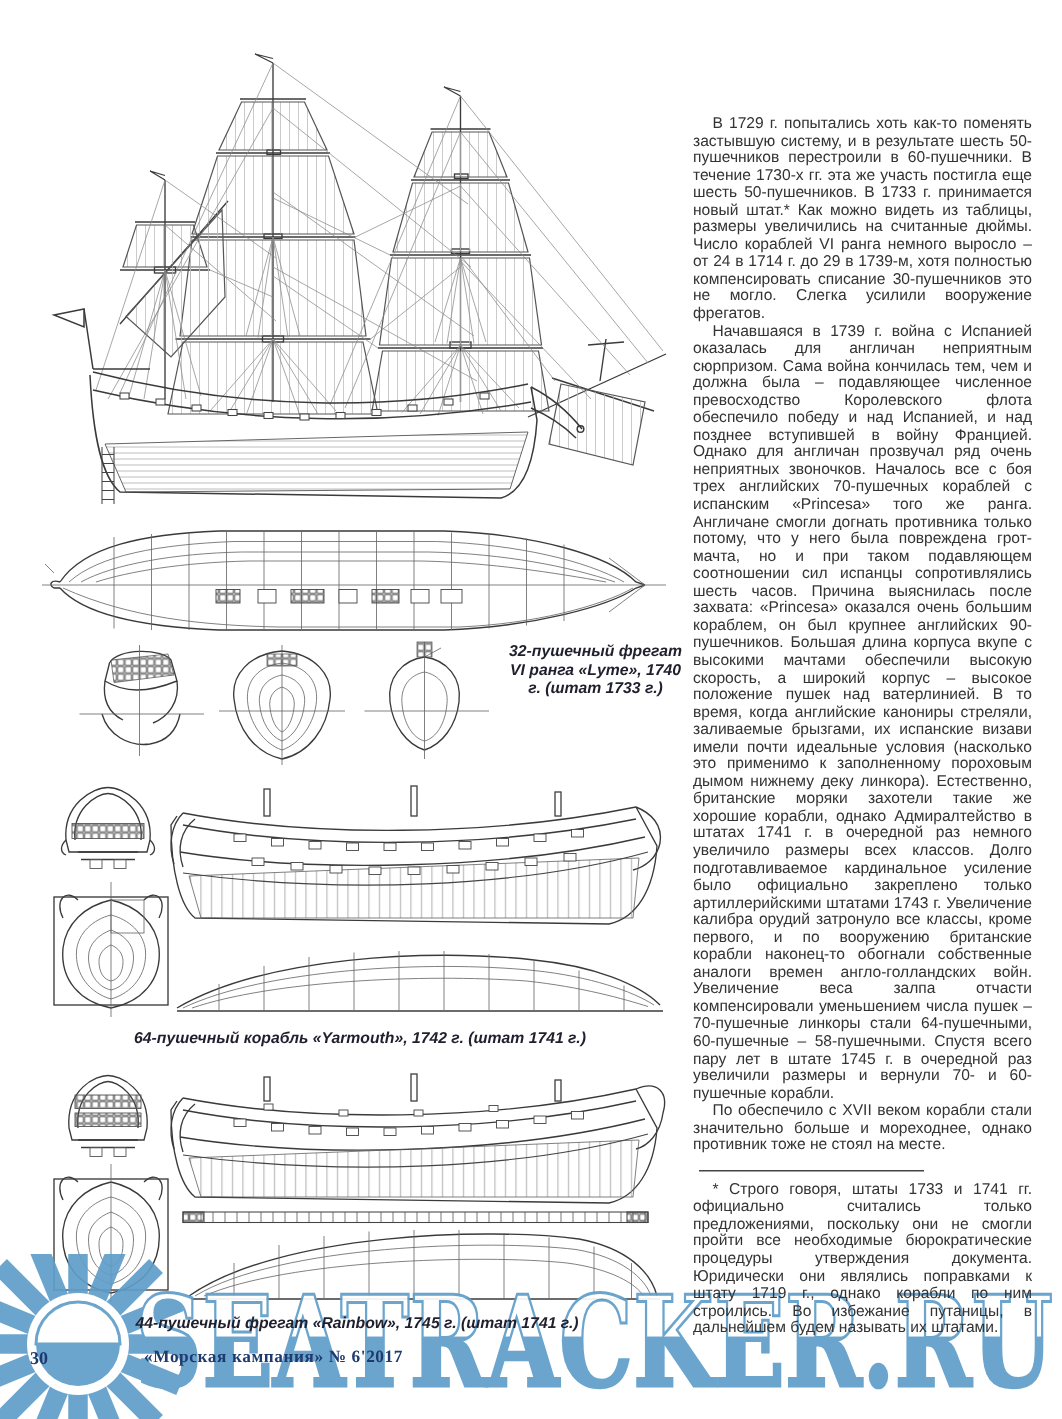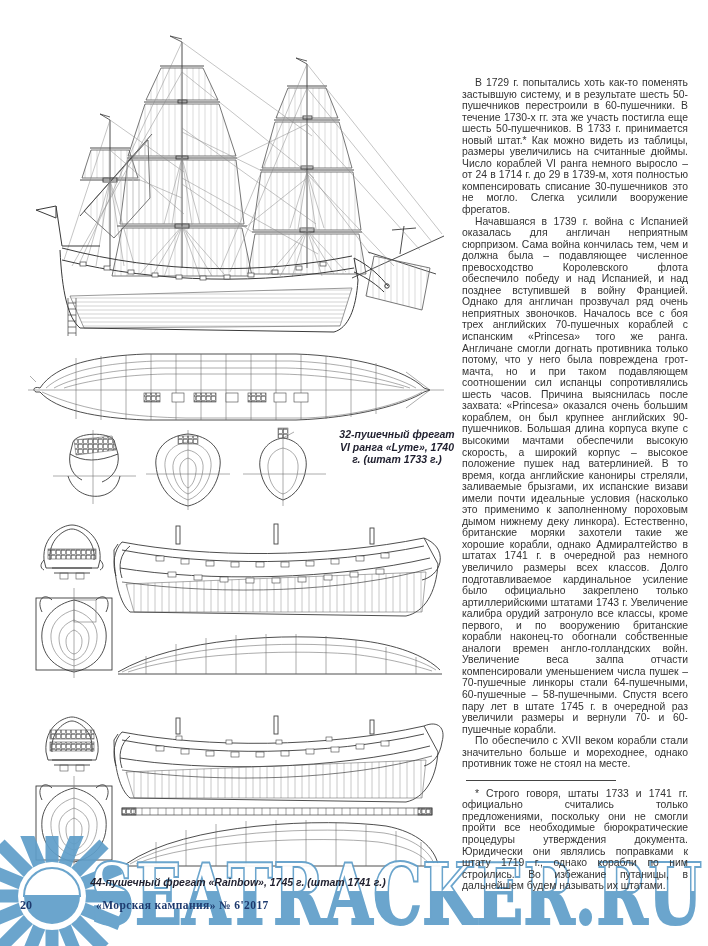--- a/index.html
+++ b/index.html
@@ -387,20 +387,21 @@
           <path d="M240,114 L240,154"></path>
           <path d="M270,114 L270,154"></path>
         <path d="M300,116 L300,154"></path>
           <path d="M330,120 L330,154"></path>
           <path d="M360,127 L360,154"></path>
         <path d="M390,137 L390,154"></path>
       </g>
     </svg>
   </div>
 
+  <div class="cap" style="left:40px;top:686px;width:400px">64-пушечный корабль «Yarmouth», 1742 г. (штат 1741 г.)</div>
 
   <div class="fig" style="left:26px;top:714px">
     <svg width="424" height="162" viewBox="0 0 424 162">
 
       <g fill="none" stroke="#3a3a3a" stroke-width="0.9">
         <path d="M20,38 C18,12 38,3 46,3 C54,3 74,12 72,38 L70,46 L22,46 Z"></path>
         <path d="M26,38 C24,16 40,7 46,7 C52,7 68,16 66,38"></path>
         <path d="M26,46 L66,46"></path>
           <path d="M28,51 L64,51"></path>
       </g>
@@ -512,16 +513,16 @@
           <path d="M52,60 L80,128"></path>
       </g>
       <circle cx="52" cy="60" r="34" fill="#ffffff"></circle>
       <path d="M24,60 A28,28 0 0 1 80,60 Z" fill="#ffffff" stroke="#5f9ec9" stroke-width="2"></path>
       <path d="M24,60 A28,28 0 0 0 80,60 Z" fill="#5f9ec9"></path>
 
       <text x="396" y="88" text-anchor="middle" font-family="DejaVu Serif, serif" font-weight="bold" font-size="84" textLength="612" lengthAdjust="spacingAndGlyphs" fill="url(#wmgrad)" stroke="#5f9ec9" stroke-width="2">SEATRACKER.RU</text>
     </svg>
   </div>
 
-  <div class="pagenum">20</div>
+  <div class="pagenum">30</div>
   <div class="journal">«Морская кампания» № 6'2017</div>
 
 </div>
 
 </body></html>

